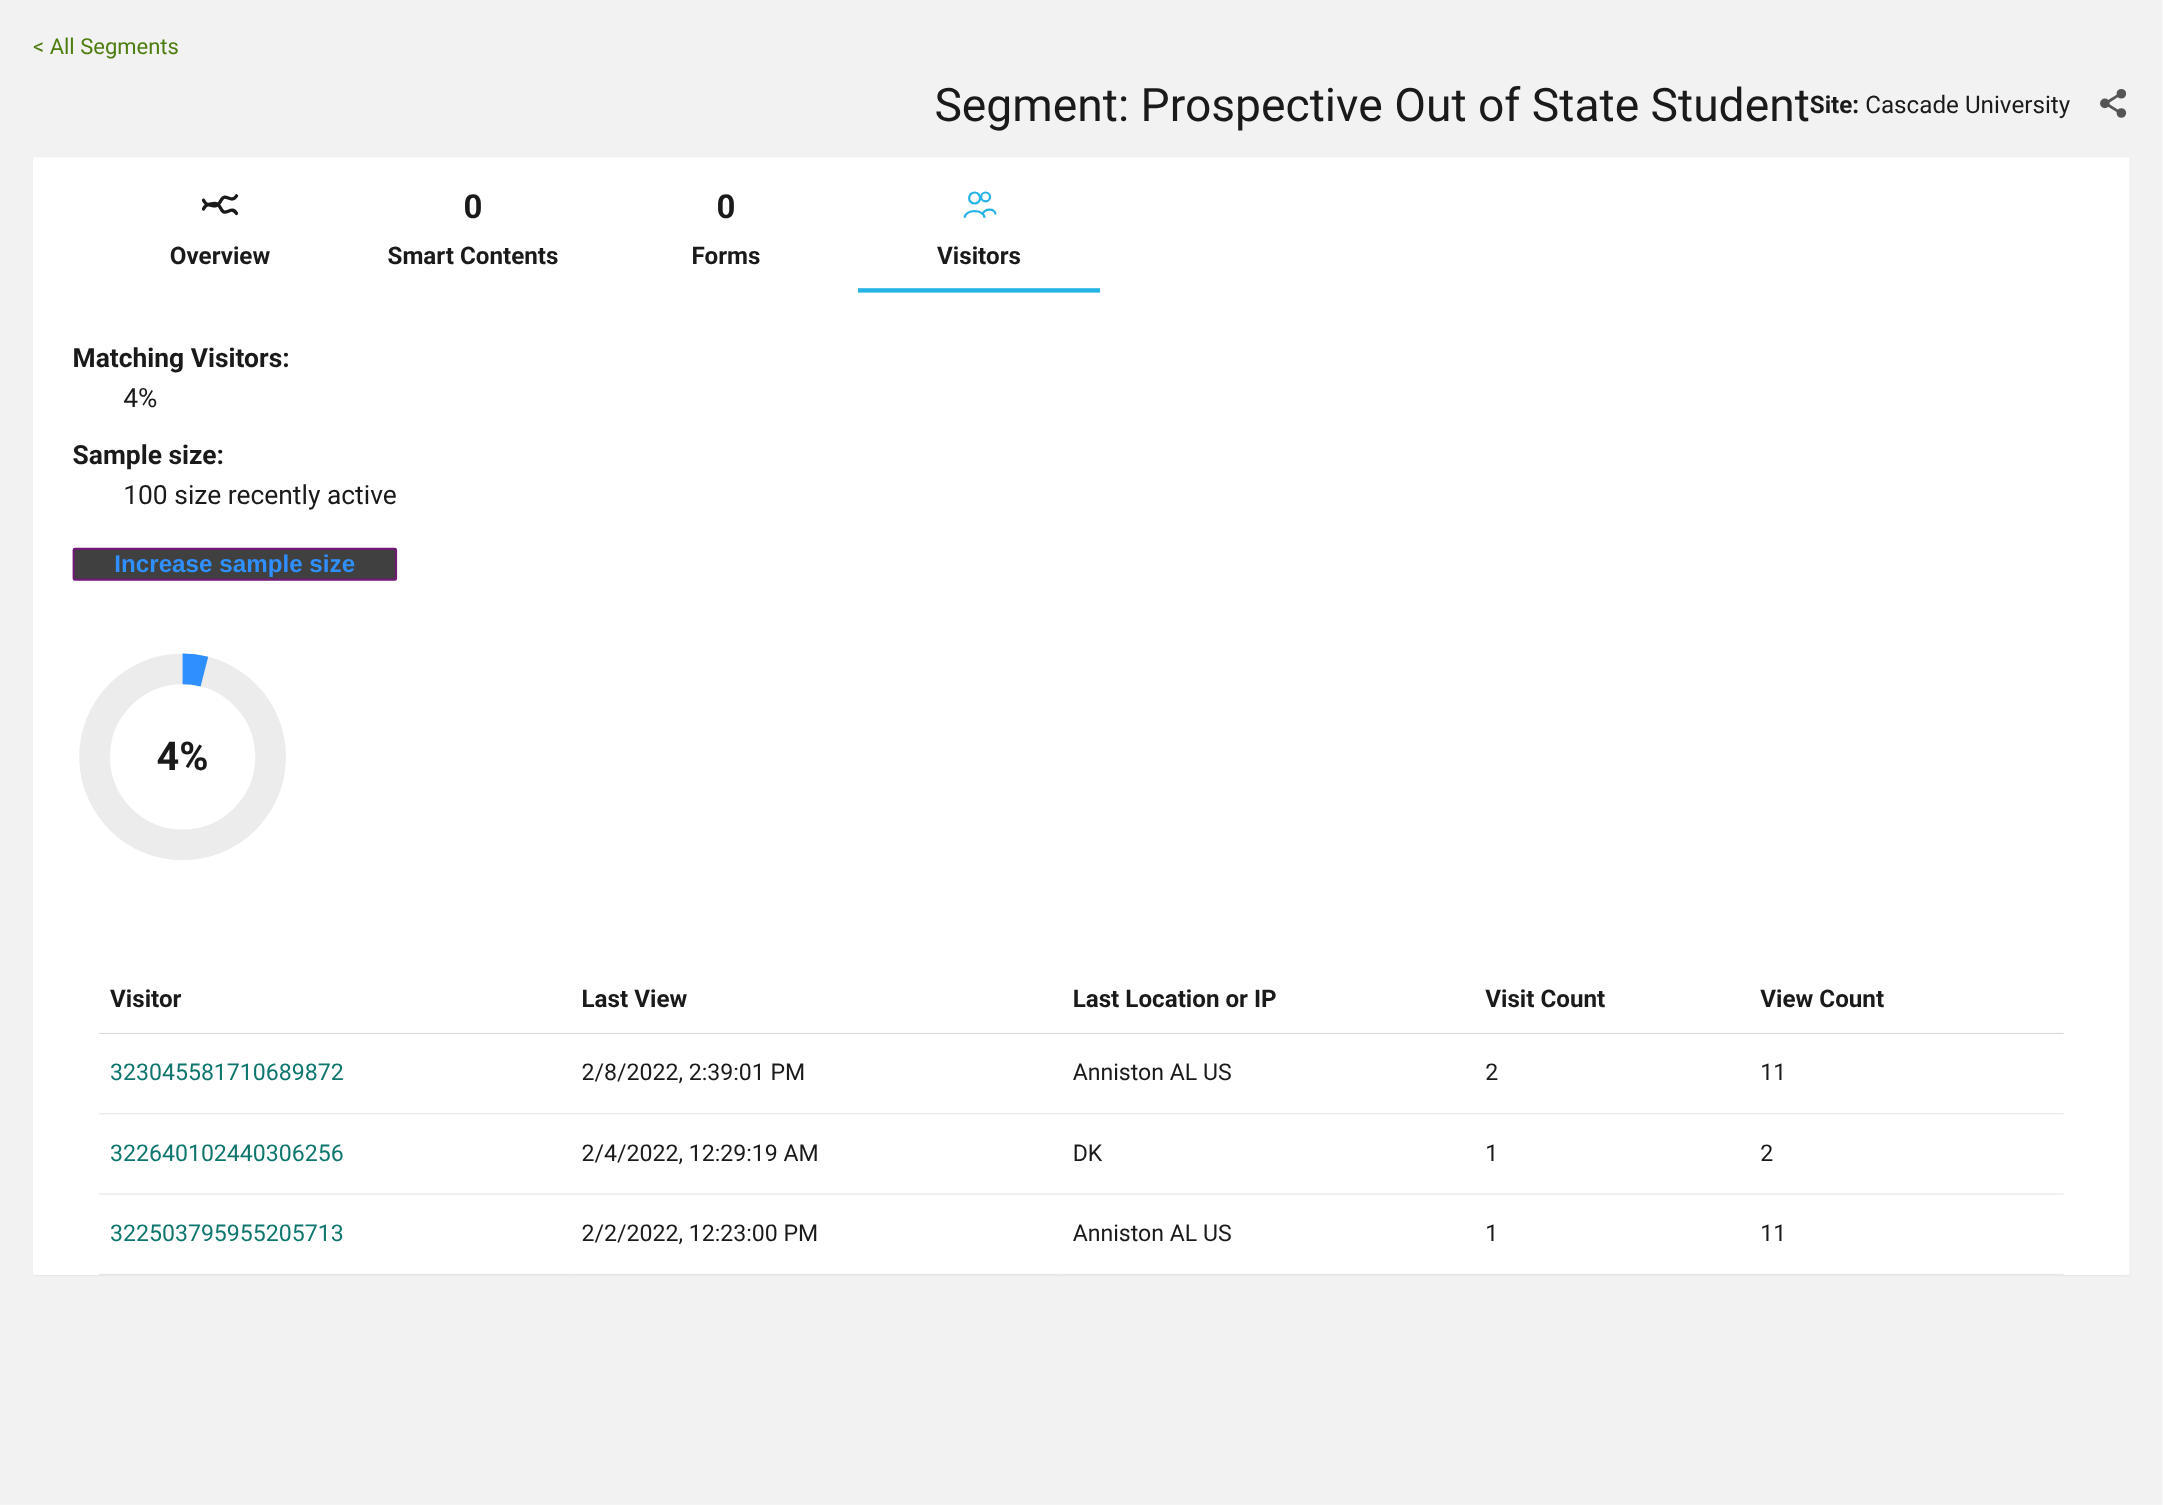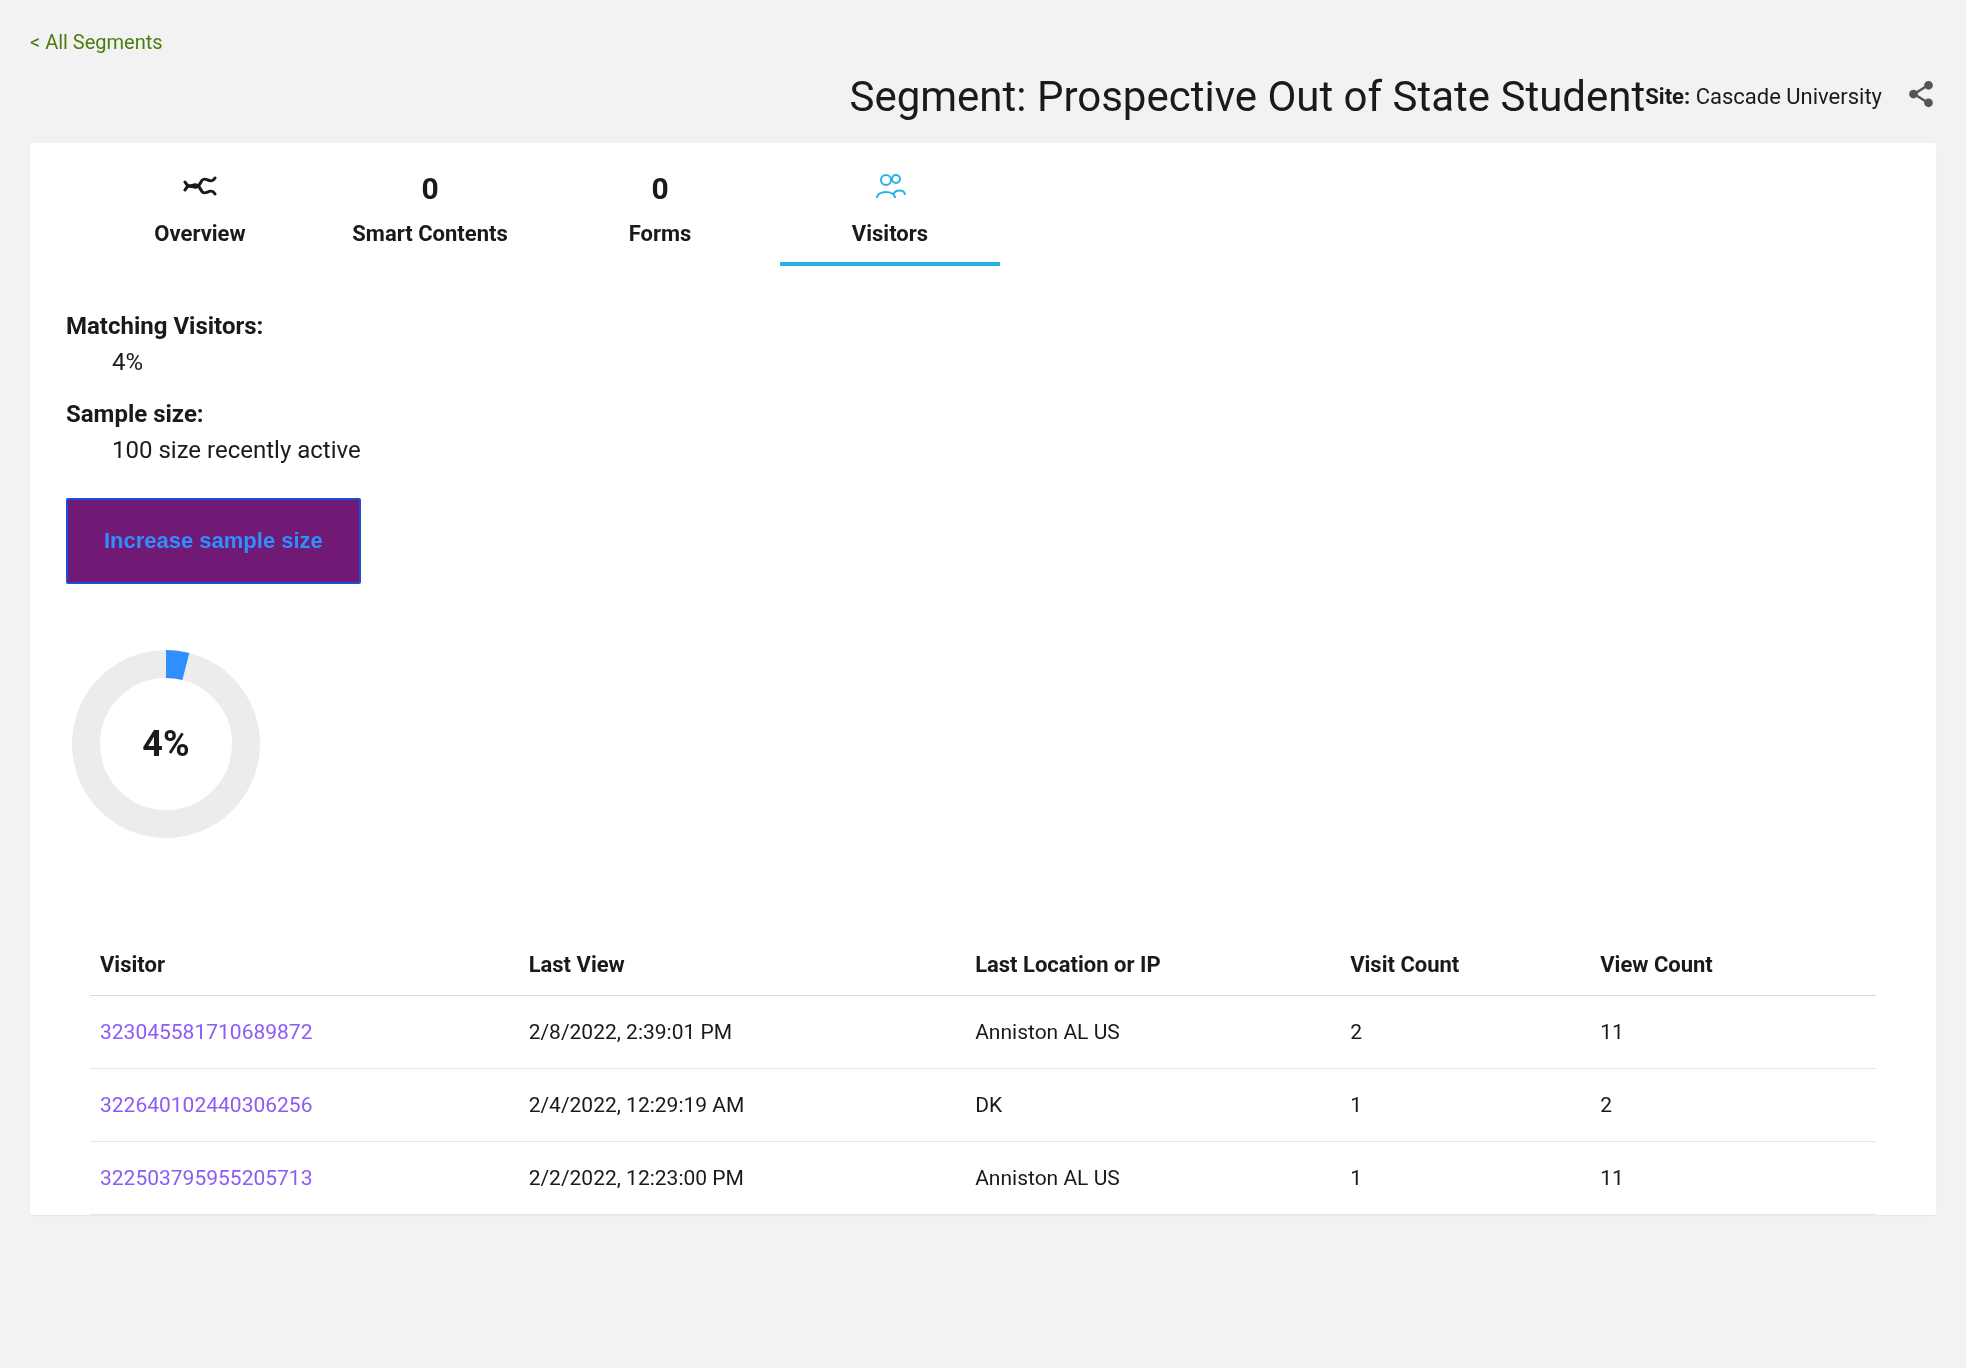--- a/index.html
+++ b/index.html
@@ -95,28 +95,28 @@
     gap: 60px;
     padding: 46px 60px 30px 36px;
     flex-direction: column;
   }
   .summary-left { display: flex; flex-direction: column; gap: 24px; }
   .sum-block .sum-heading { font-size: 24px; font-weight: 700; }
   .sum-block .sum-value { font-size: 24px; font-weight: 400; margin-left: 46px; margin-top: 8px; }
   .increase-btn {
     margin-top: 10px;
     display: inline-block;
-    padding: 28px 18px;
-    border: 2px solid #1d4ed8;
+    padding: 0 18px;
+    border: 2px solid #701a75;
     color: #2f8fff;
     font-size: 22px;
     font-weight: 600;
     border-radius: 2px;
     cursor: pointer;
-    background: #701a75;
+    background: #404040;
   }
   .donut-wrap { position: relative; width: 200px; height: 200px; }
   .donut-wrap svg { width: 200px; height: 200px; }
   .donut-label {
     position: absolute; inset: 0;
     display: flex; align-items: center; justify-content: center;
     font-size: 36px; font-weight: 700; color: #1a1a1a;
   }
   .table-wrap { padding: 60px 60px 0 60px; }
   table { width: 100%; border-collapse: collapse; table-layout: fixed; }
@@ -130,21 +130,21 @@
   }
   td {
     font-size: 21px;
     padding: 24px 10px;
     border-bottom: 1px solid #e5e5e5;
     color: #1a1a1a;
     white-space: nowrap;
     overflow: hidden;
     text-overflow: ellipsis;
   }
-  td.visitor-id a { color: #8b5cf6; text-decoration: none; cursor: pointer; }
+  td.visitor-id a { color: #0f766e; text-decoration: none; cursor: pointer; }
   col.c-visitor { width: 24%; }
   col.c-lastview { width: 25%; }
   col.c-loc { width: 21%; }
   col.c-visits { width: 14%; }
   col.c-views { width: 16%; }
 </style>
 </head>
 <body>
 
 <div class="page">

